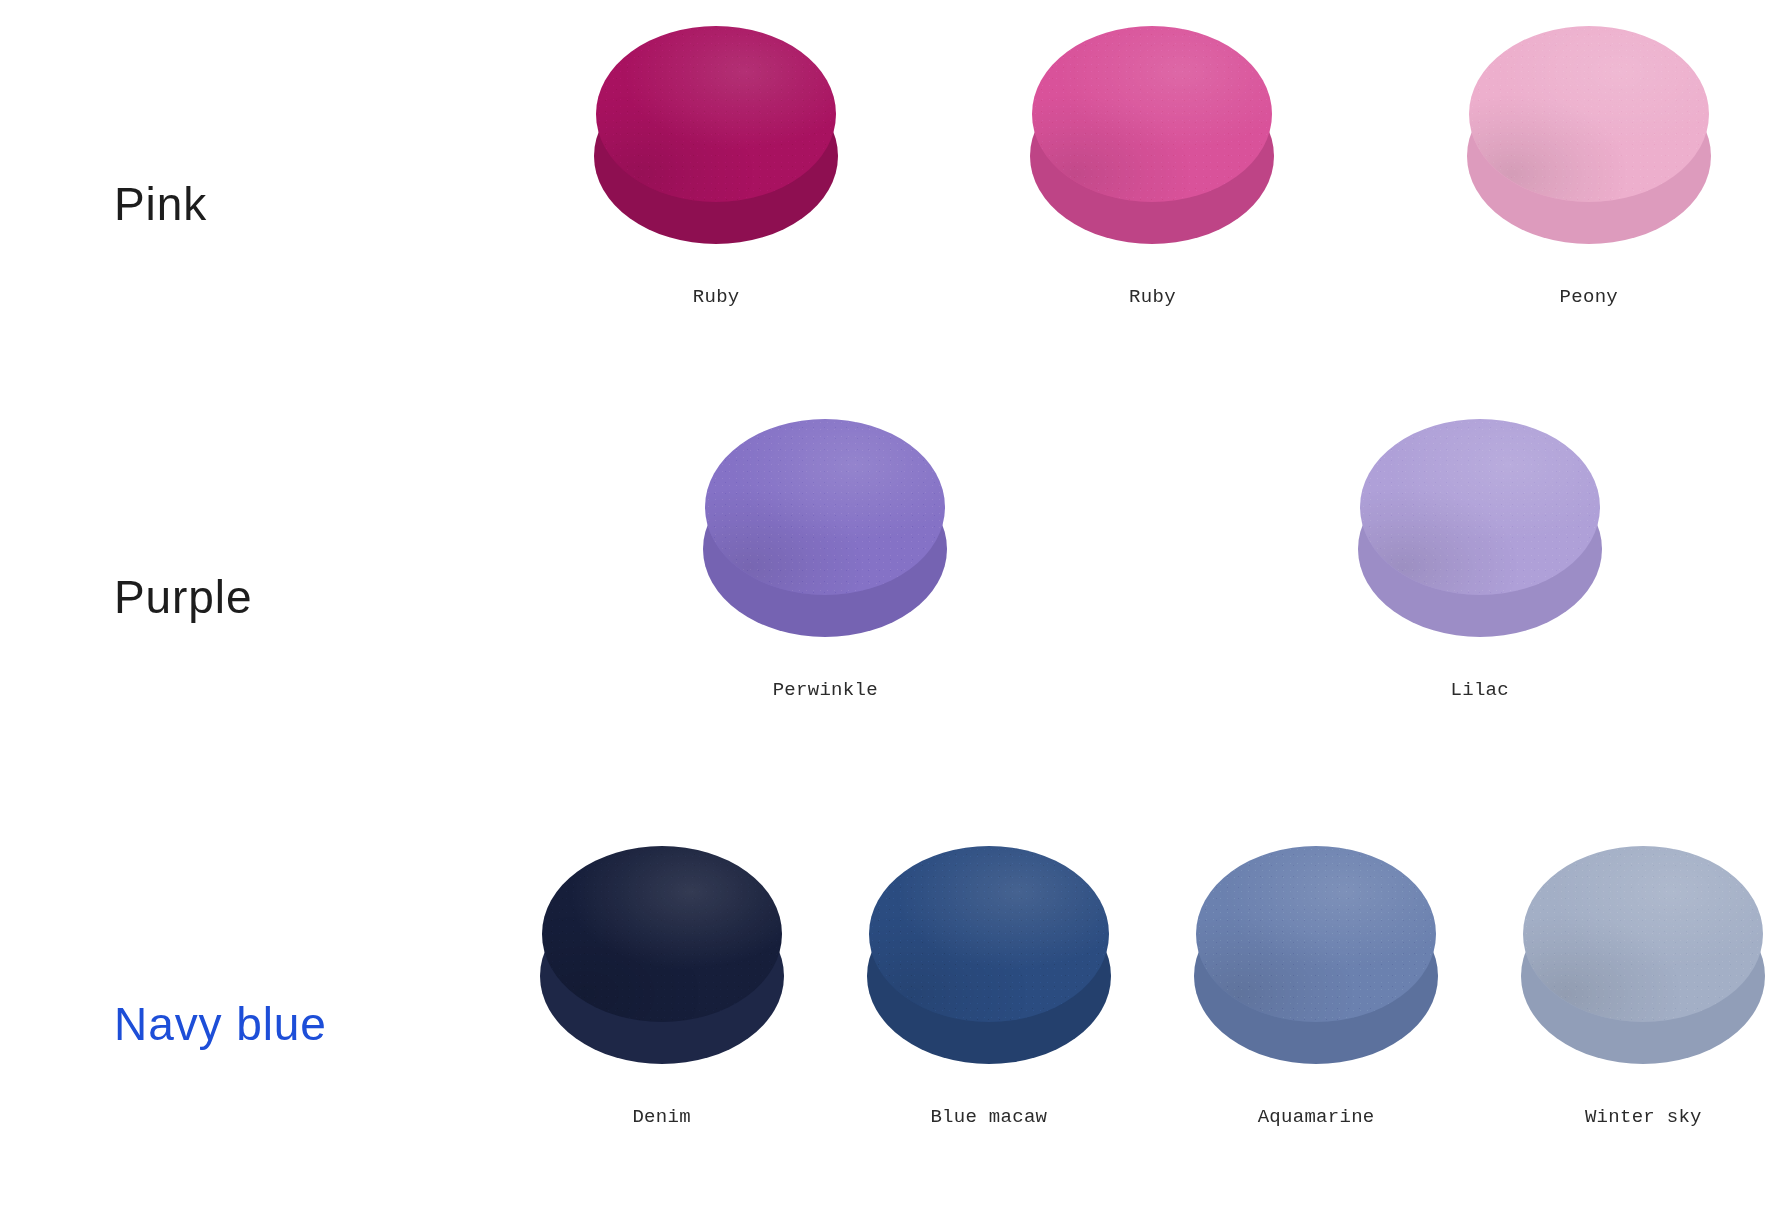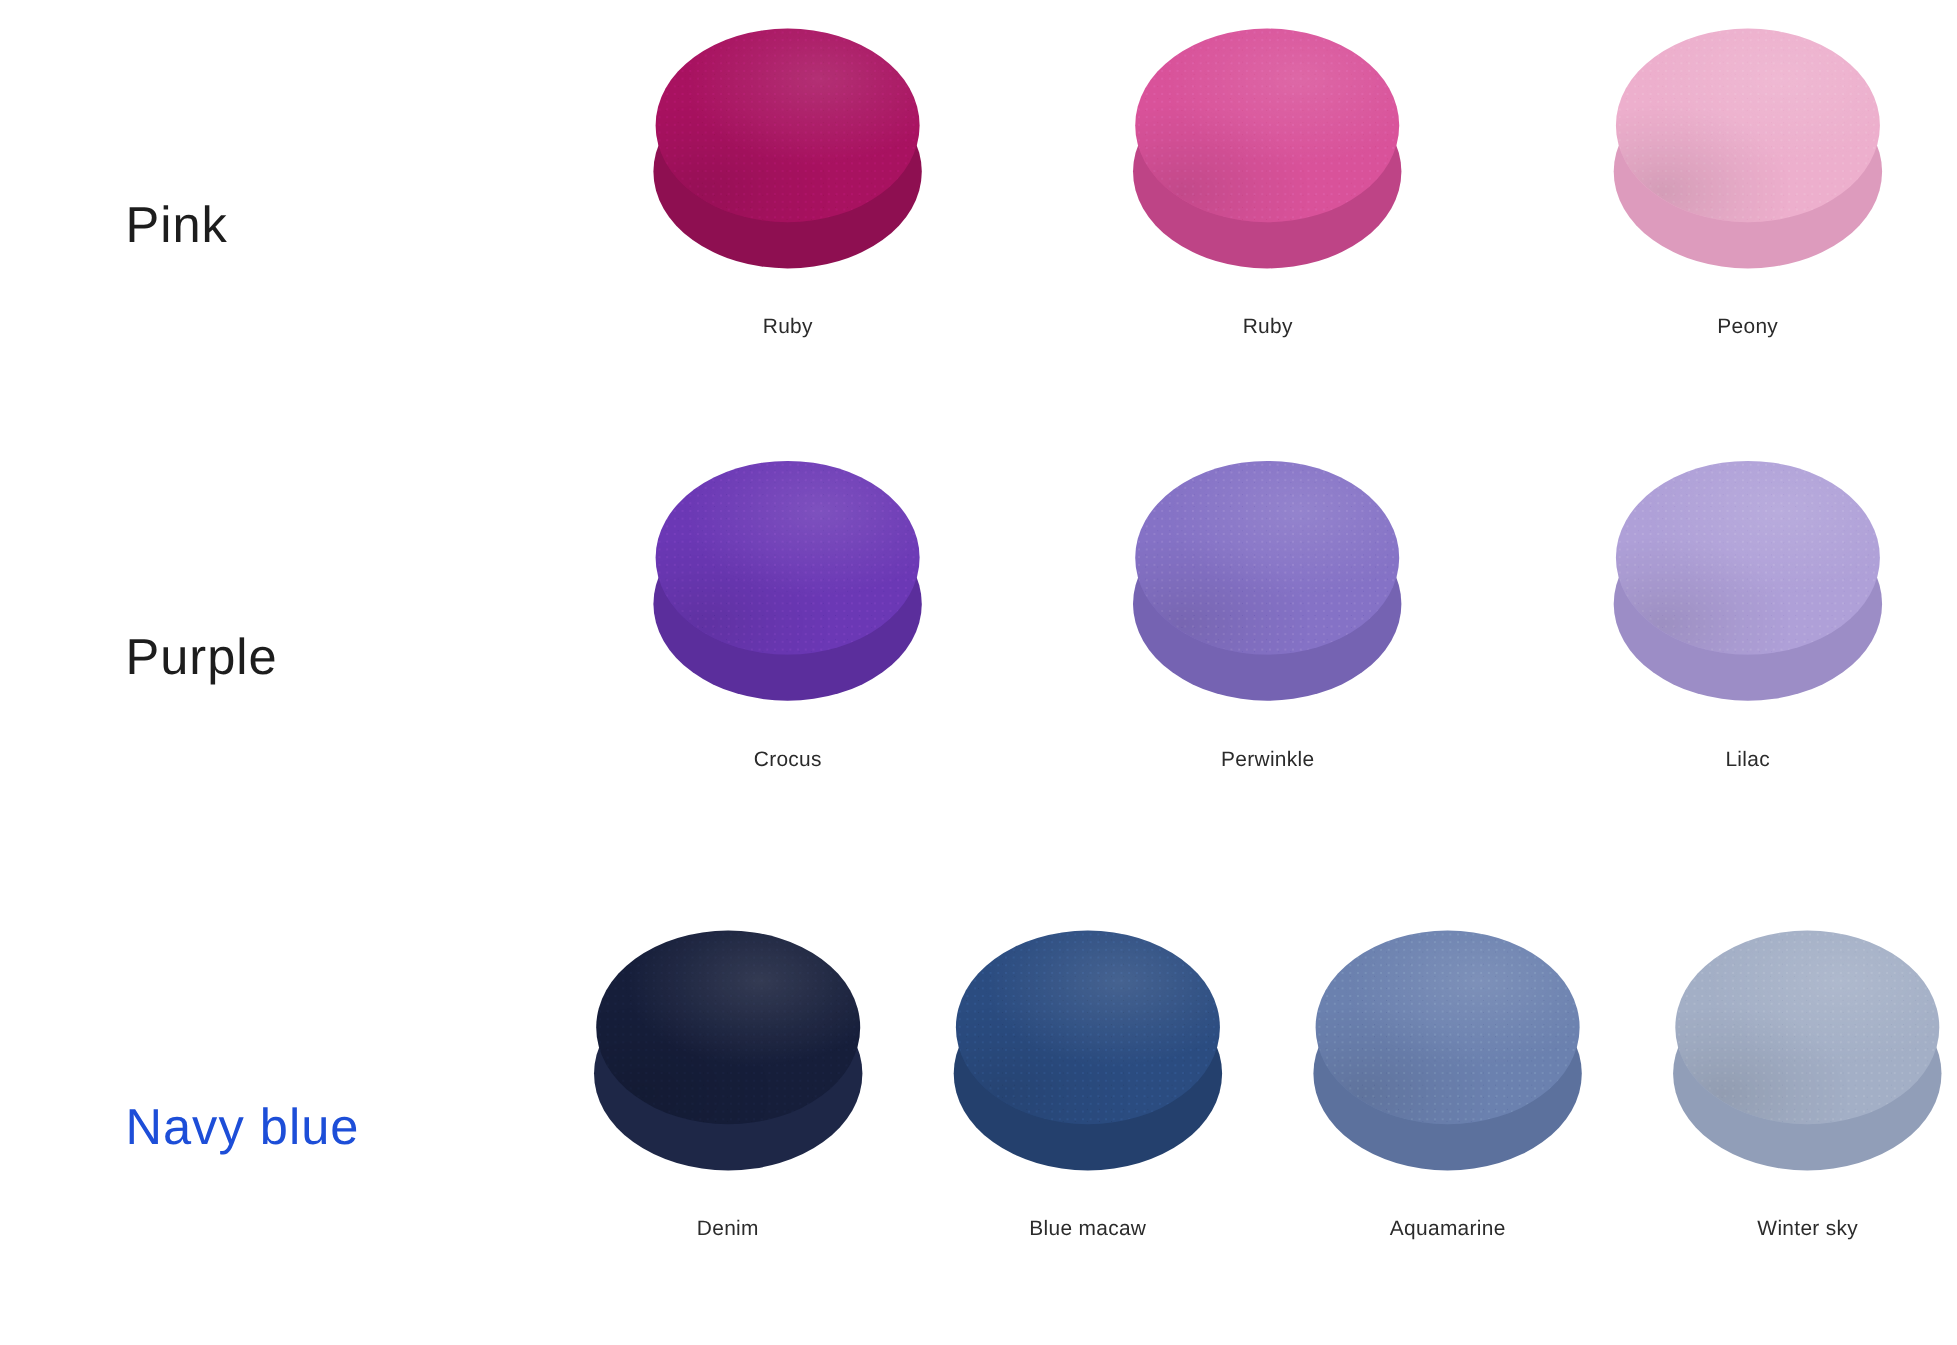--- a/index.html
+++ b/index.html
@@ -117,21 +117,21 @@
     background-image:
       radial-gradient(rgba(255,255,255,0.9) 0.6px, transparent 0.9px),
       radial-gradient(rgba(0,0,0,0.9) 0.5px, transparent 0.8px);
     background-size: 7px 7px, 11px 11px;
     background-position: 0 0, 4px 3px;
   }
 
   
   .swatch-name {
     margin-top: 44px;
-    font-family: Liberation Sans, sans-serif;
+    font-family: Liberation Mono, monospace;
     font-size: 19px;
     font-weight: 400;
     letter-spacing: 0.015em;
     color: #2b2b2b;
     text-align: center;
     white-space: nowrap;
     line-height: 1;
   }
 </style>
 </head>
@@ -179,29 +179,20 @@
     </div>
   </div>
 
   <div class="palette-row row-purple">
     <div class="family-label-cell">
       <div class="family-label" style="color: rgb(29, 29, 29);">Purple</div>
     </div>
     <div class="swatch-grid">
 
 
-      <div class="swatch-cell">
-        <div class="disc-wrap">
-          <div class="disc-side" style="background-color: rgb(91, 46, 156);"></div>
-          <div class="disc-top" style="background-color: rgb(107, 56, 181);">
-            <div class="disc-texture"></div>
-          </div>
-        </div>
-        <div class="swatch-name">Crocus</div>
-      </div>
 
       <div class="swatch-cell">
         <div class="disc-wrap">
           <div class="disc-side" style="background-color: rgb(117, 99, 178);"></div>
           <div class="disc-top" style="background-color: rgb(133, 114, 198);">
             <div class="disc-texture"></div>
           </div>
         </div>
         <div class="swatch-name">Perwinkle</div>
       </div>

